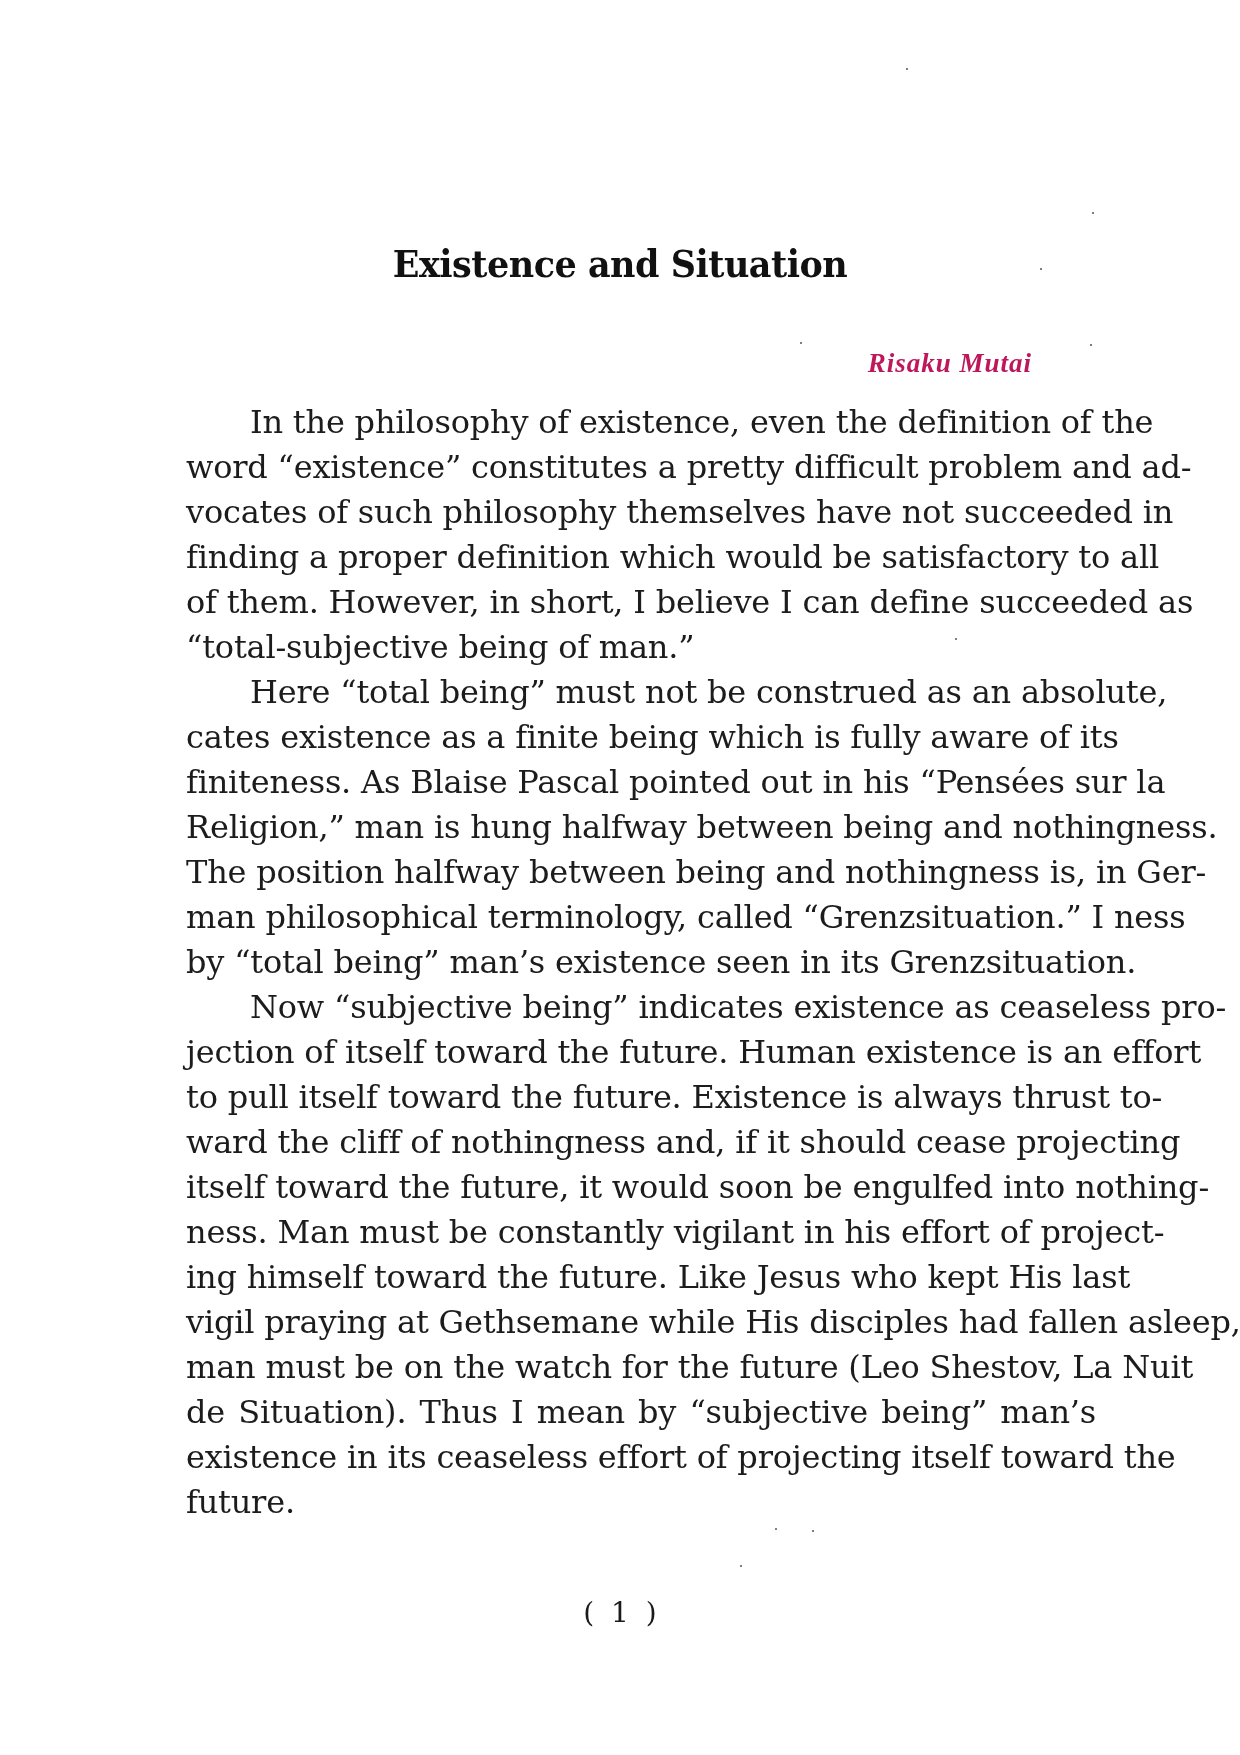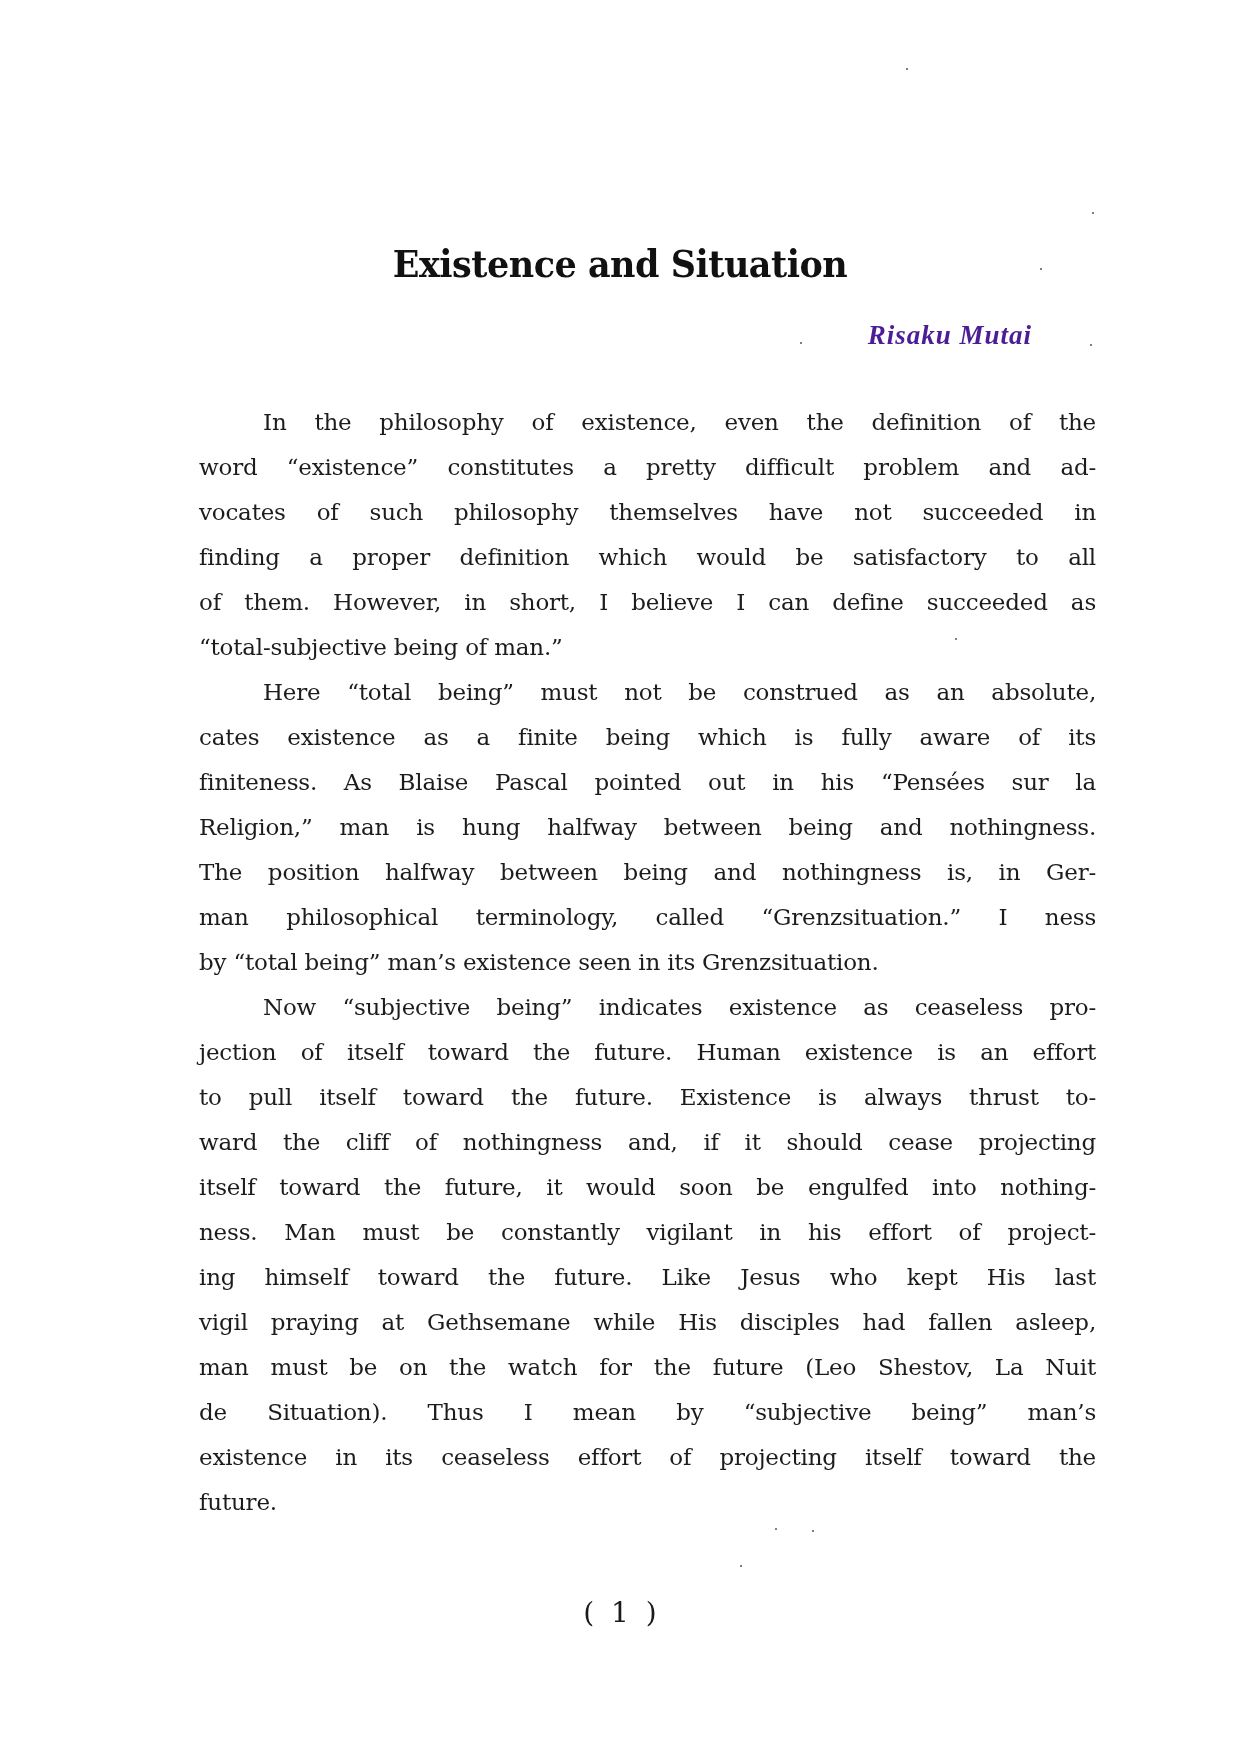--- a/index.html
+++ b/index.html
@@ -29,47 +29,46 @@
     text-align: center;
     font-family: "DejaVu Serif", serif;
     font-weight: bold;
     font-size: 35px;
     letter-spacing: -0.5px;
     color: #111;
     transform: scaleY(1.08);
   }
   .author {
     position: absolute;
-    top: 320px;
+    top: 348px;
     right: 208px;
     font-family: "Liberation Serif", serif;
     font-style: italic;
     font-weight: bold;
     font-size: 27px;
     letter-spacing: 1px;
-    color: #4c1d95;
+    color: #be185d;
   }
   .body-text {
     position: absolute;
     left: 186px;
     top: 400px;
     width: 910px;
   }
   .line {
     display: block;
     height: 45px;
     line-height: 45px;
     font-family: "DejaVu Serif", serif;
-    font-size: 23px;
+    font-size: 32px;
     white-space: nowrap;
     text-align: justify;
     text-align-last: justify;
     color: #1c1c1c;
     letter-spacing: -0.2px;
-    margin-left: 13px;
   }
   .line.indent {
     padding-left: 64px;
   }
   .line.last {
     text-align-last: left;
   }
   .page-number {
     position: absolute;
     top: 1596px;

